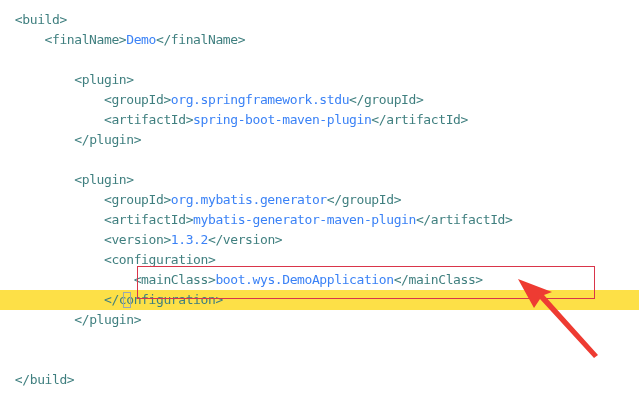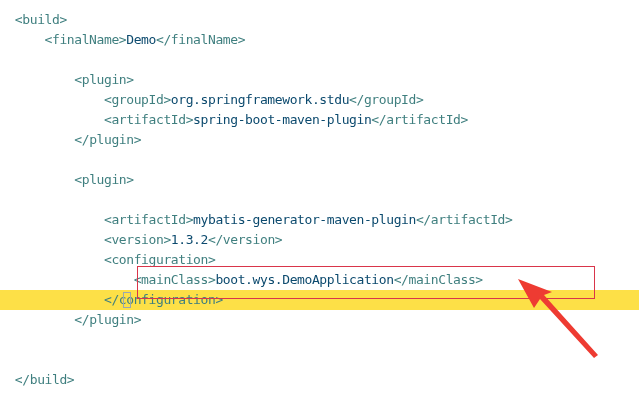--- a/index.html
+++ b/index.html
@@ -9,21 +9,21 @@
     font-family:"DejaVu Sans Mono", "Liberation Mono", monospace;
   }
   .editor { position:absolute; left:0; top:0; width:639px; height:402px; }
   .line {
     position:absolute; left:0; width:639px; height:20px;
     line-height:20px; font-size:13px; white-space:pre;
     letter-spacing:-0.4px;
   }
   .line.current { background:#fde047; }
   .tag { color:#3f7f7f; }
-  .text { color:#0c4a6e; }
+  .text { color:#3b82f6; }
   .highlight-box {
     position:absolute; left:137px; top:266px; width:458px; height:33px;
     border:1.5px solid #d9354a; box-sizing:border-box; pointer-events:none;
   }
   .arrow { position:absolute; left:0; top:0; pointer-events:none; }
 </style>
 </head>
 <body>
 
 <div class="editor">
@@ -39,20 +39,21 @@
   <div class="line" style="top:90px"><span>              </span><span class="tag">&lt;groupId&gt;</span><span class="text">org.springframework.stdu</span><span class="tag">&lt;/groupId&gt;</span></div>
 
   <div class="line" style="top:110px"><span>              </span><span class="tag">&lt;artifactId&gt;</span><span class="text">spring-boot-maven-plugin</span><span class="tag">&lt;/artifactId&gt;</span></div>
 
   <div class="line" style="top:130px"><span>          </span><span class="tag">&lt;/plugin&gt;</span></div>
 
   <div class="line" style="top:150px"></div>
 
   <div class="line" style="top:170px"><span>          </span><span class="tag">&lt;plugin&gt;</span></div>
 
+  <div class="line" style="top:190px"><span>              </span><span class="tag">&lt;groupId&gt;</span><span class="text">org.mybatis.generator</span><span class="tag">&lt;/groupId&gt;</span></div>
 
   <div class="line" style="top:210px"><span>              </span><span class="tag">&lt;artifactId&gt;</span><span class="text">mybatis-generator-maven-plugin</span><span class="tag">&lt;/artifactId&gt;</span></div>
 
   <div class="line" style="top:230px"><span>              </span><span class="tag">&lt;version&gt;</span><span class="text">1.3.2</span><span class="tag">&lt;/version&gt;</span></div>
 
   <div class="line" style="top:250px"><span>              </span><span class="tag">&lt;configuration&gt;</span></div>
 
   <div class="line" style="top:270px"><span>                  </span><span class="tag">&lt;mainClass&gt;</span><span class="text">boot.wys.DemoApplication</span><span class="tag">&lt;/mainClass&gt;</span></div>
 
   <div class="line current" style="top:290px"><span>              </span><span class="tag">&lt;/configuration&gt;</span></div>

